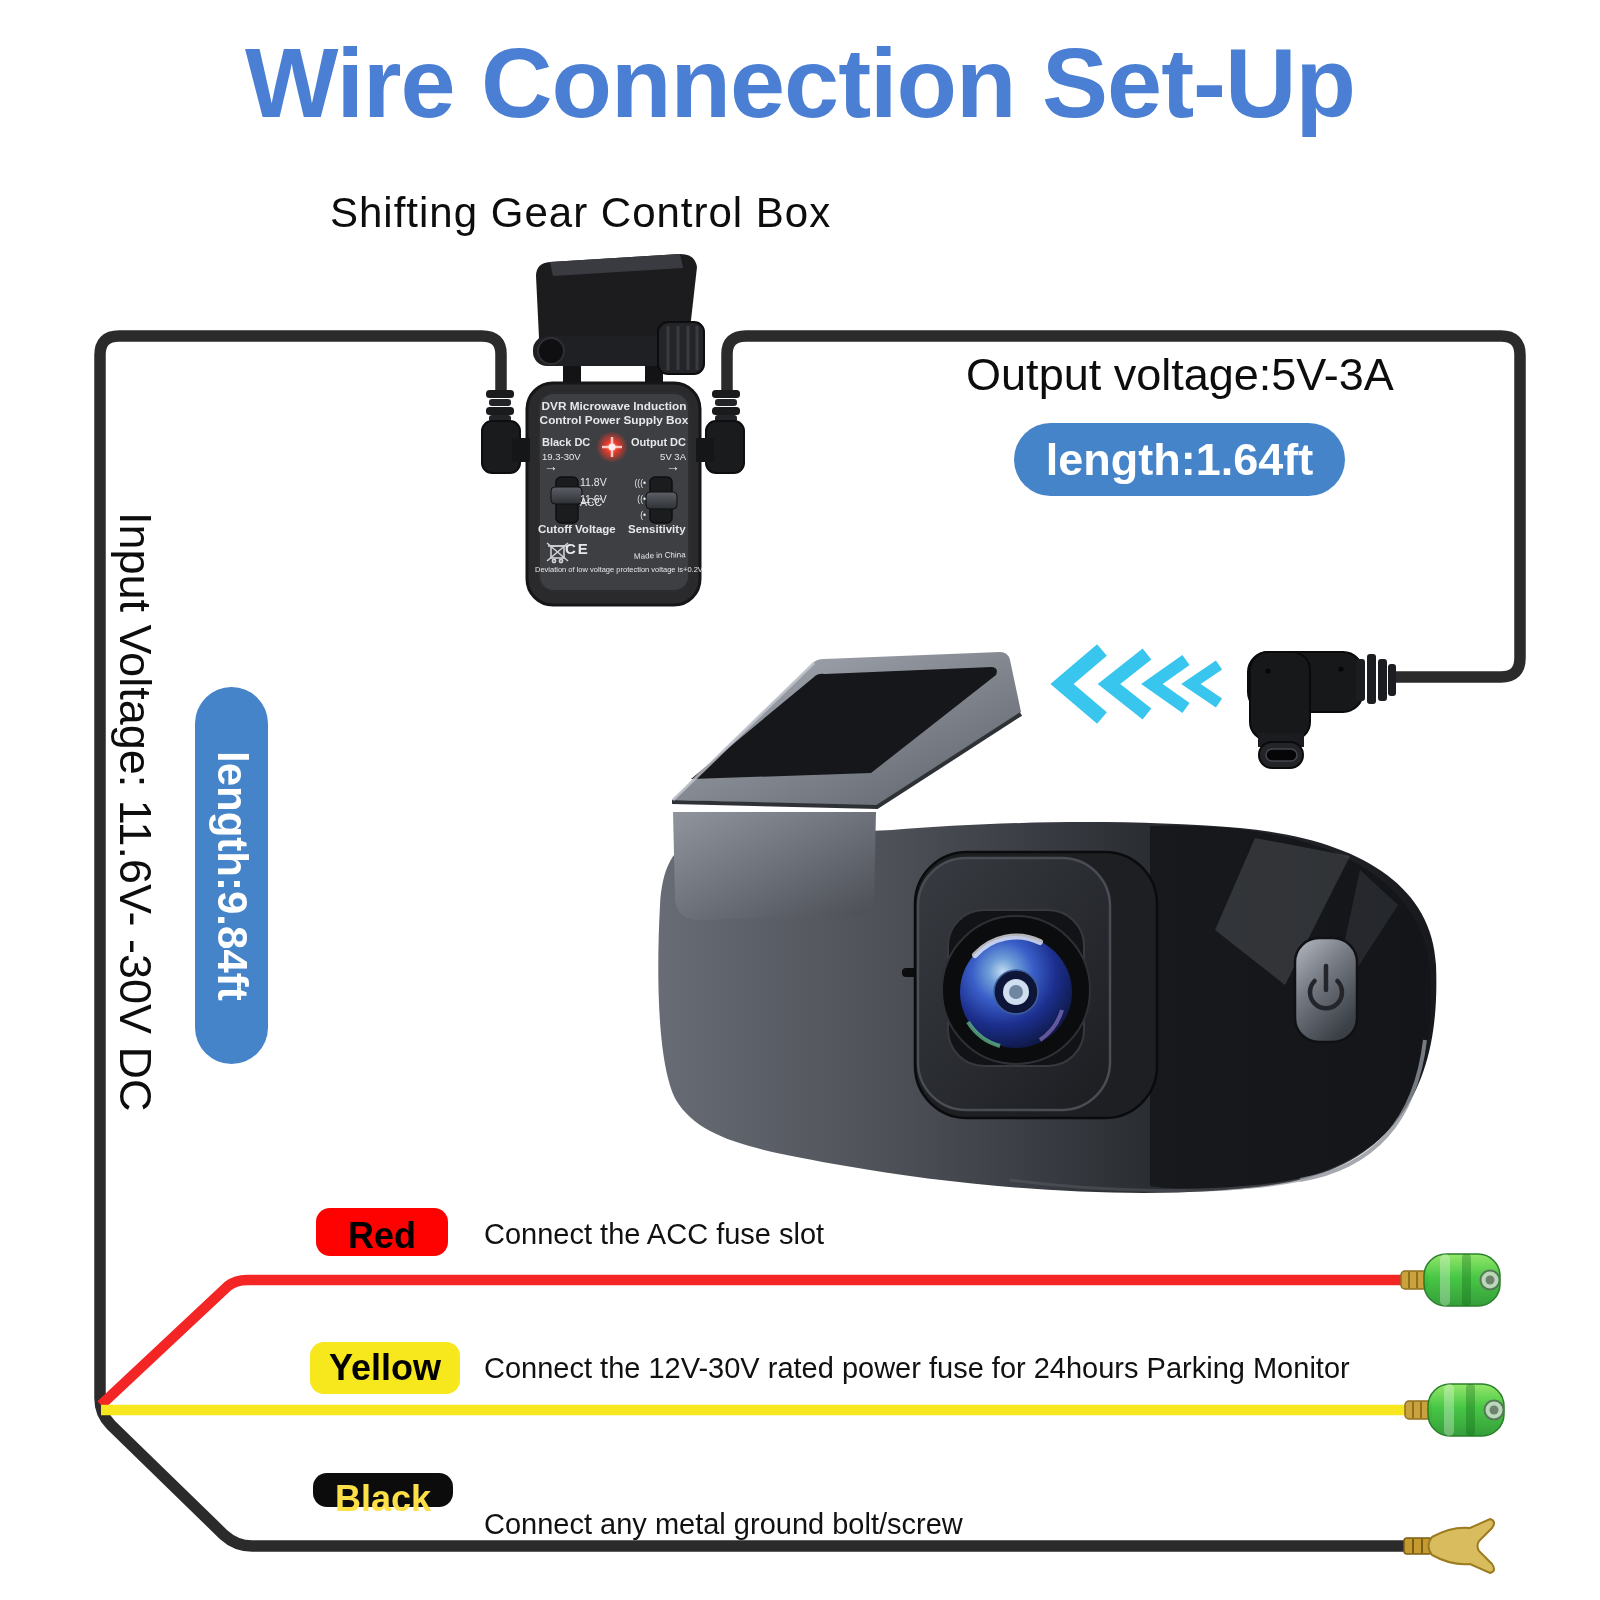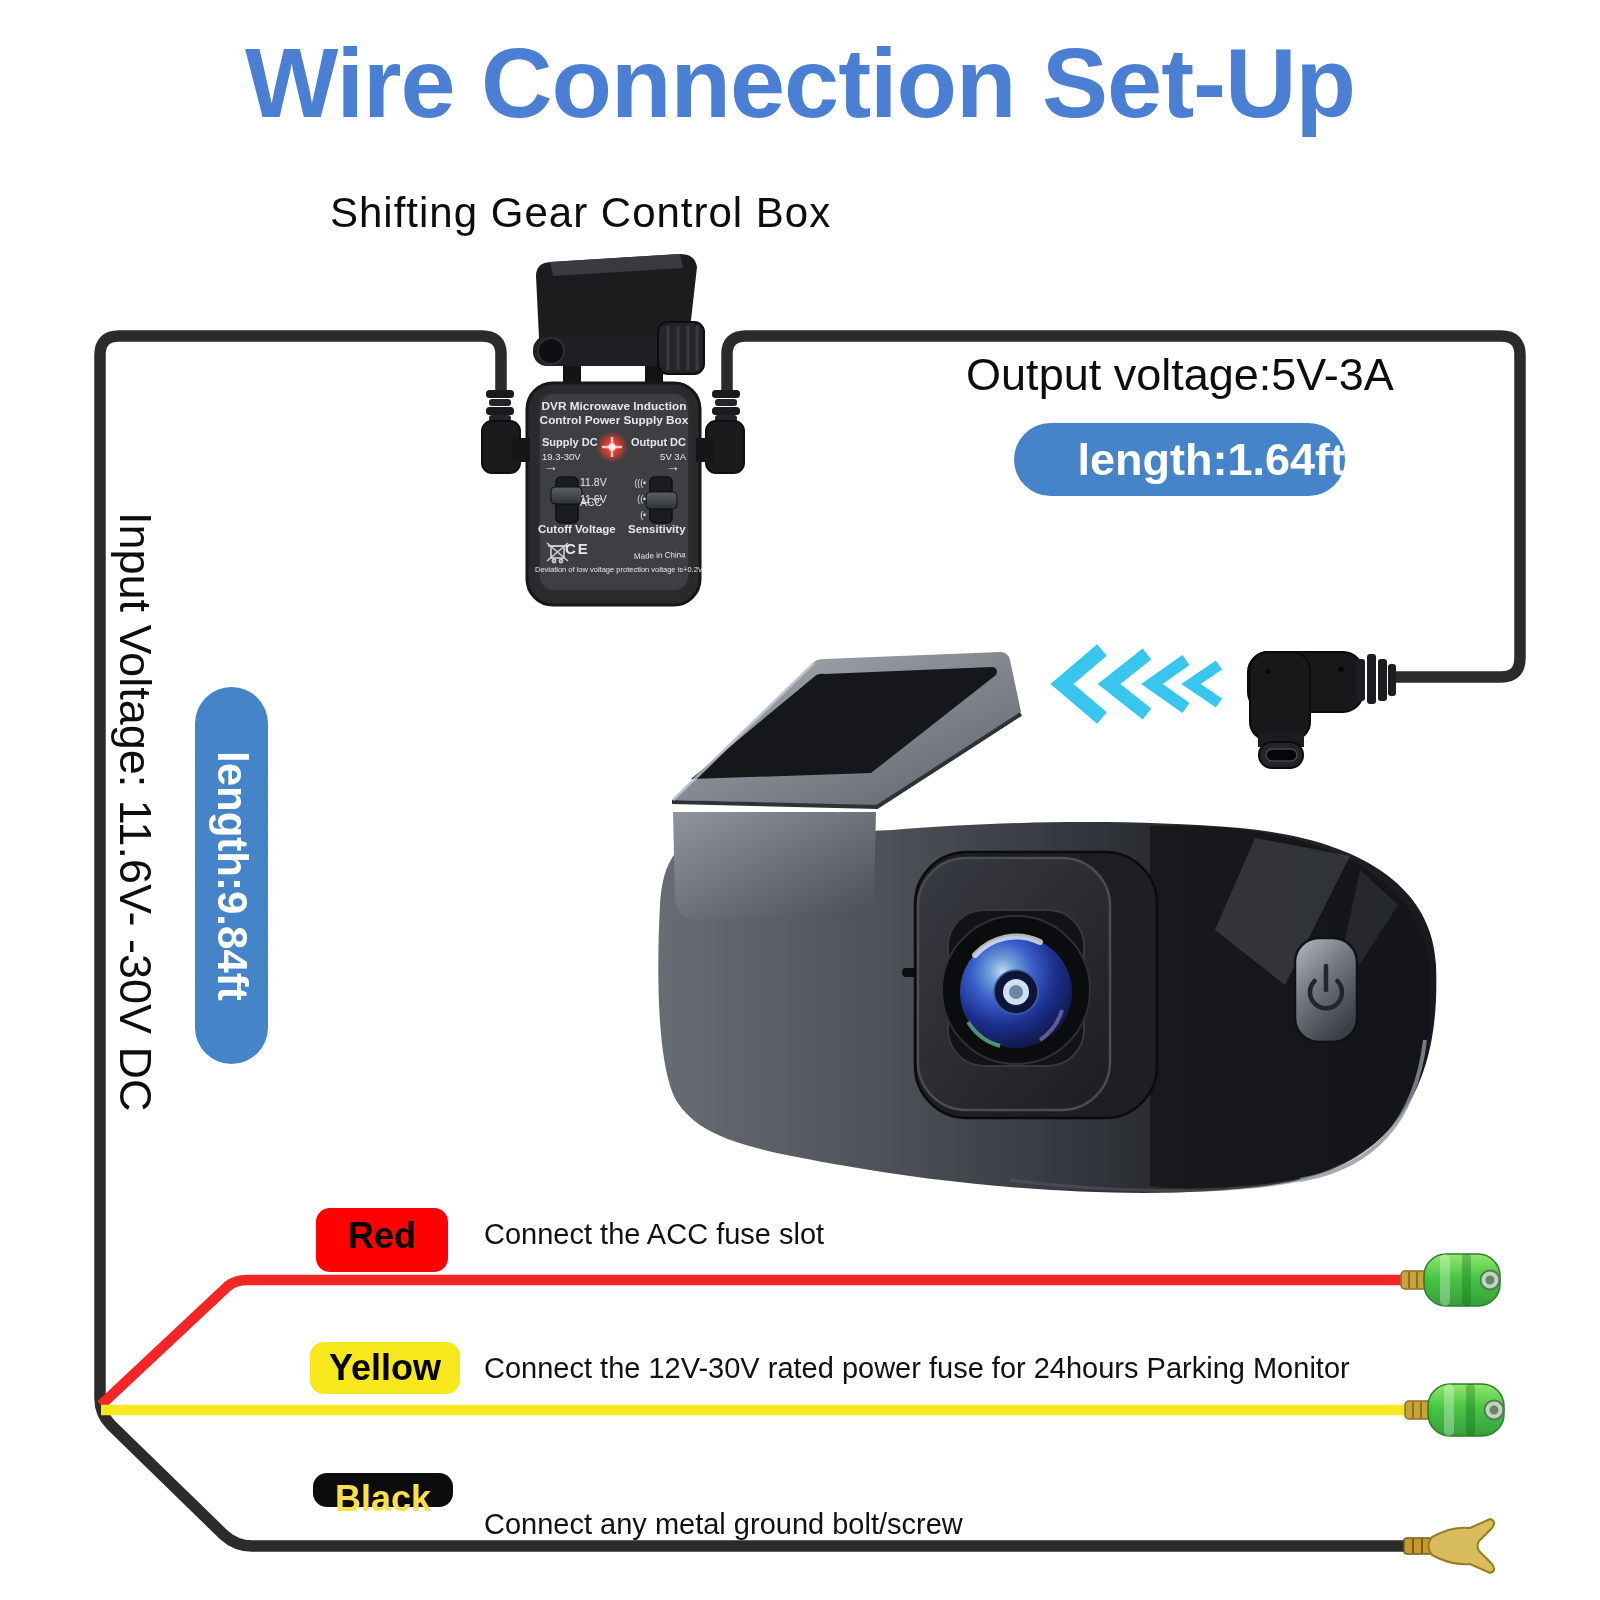--- a/index.html
+++ b/index.html
@@ -8,21 +8,21 @@
   #art{position:absolute;left:0;top:0;width:1600px;height:1600px;}
   .ov{position:absolute;white-space:nowrap;color:#141414;}
   .center{text-align:center;}
   .right{text-align:right;}
   #page-title{left:0;top:26px;width:1600px;text-align:center;font-size:99px;font-weight:800;
               letter-spacing:-1px;color:#4a7fd3;}
   #cb-label{left:330px;top:189px;font-size:42px;font-weight:400;letter-spacing:1px;color:#0d0d0d;}
   #out-volt{left:930px;top:349px;width:500px;font-size:45px;color:#0d0d0d;}
   .pill{background:#4584c9;color:#fff;font-weight:bold;}
   #pill-h{left:1014px;top:423px;width:331px;height:73px;border-radius:37px;font-size:45px;
-          line-height:73px;text-align:right;}
+          line-height:73px;text-align:center;}
   .v-text{writing-mode:vertical-rl;}
   #in-volt{left:109px;top:512px;font-size:45px;color:#0d0d0d;}
   #pill-v{left:195px;top:687px;width:73px;height:377px;border-radius:37px;font-size:42px;
           display:flex;align-items:center;justify-content:center;}
   
   .cbt{color:#e6e7e9;}
   #cb-t1{left:536px;top:399px;width:156px;font-size:11.8px;font-weight:bold;}
   #cb-t2{left:536px;top:413px;width:156px;font-size:11.8px;font-weight:bold;}
   #cb-il{left:542px;top:436px;font-size:11px;font-weight:bold;}
   #cb-iv{left:542px;top:451px;font-size:9.5px;}
@@ -34,21 +34,21 @@
   #cb-opt0{top:476px;text-align:right;} #cb-opt1{top:493px;} #cb-opt2{top:480px;margin-top:16px;}
   #cb-cutoff{left:538px;top:523px;font-size:11.5px;font-weight:bold;}
   .cb-sic{left:612px;width:34px;font-size:8.5px;text-align:right;}
   #cb-sic0{top:478px;} #cb-sic1{top:494px;} #cb-sic2{top:510px;}
   #cb-sens{left:628px;top:523px;font-size:11.5px;font-weight:bold;}
   #cb-ce{left:565px;top:540px;font-size:15px;font-weight:bold;letter-spacing:2px;}
   #cb-made{left:634px;top:551px;font-size:8px;transform:rotate(-2deg);}
   #cb-note{left:535px;top:565px;width:158px;font-size:7.5px;}
   
   .badge{position:absolute;border-radius:14px;text-align:center;font-weight:bold;font-size:36px;}
-  #badge-red{left:316px;top:1208px;width:132px;height:64px;line-height:56px;background:#fe0202;color:#000;}
+  #badge-red{left:316px;top:1208px;width:132px;height:48px;line-height:56px;background:#fe0202;color:#000;}
   #badge-yellow{left:310px;top:1342px;width:150px;height:52px;line-height:52px;background:#f6e81c;color:#000;}
   #badge-black{left:313px;top:1473px;width:140px;height:34px;line-height:52px;background:#0c0c0c;color:#fde047;}
   .desc{font-size:29px;color:#111;}
   #desc-red{left:484px;top:1218px;}
   #desc-yellow{left:484px;top:1352px;}
   #desc-black{left:484px;top:1483px;margin-top:25px;}
 </style>
 </head>
 <body>
 
@@ -286,21 +286,21 @@
 <div class="ov center" id="out-volt">Output voltage:5V-3A</div>
 <div class="ov pill" id="pill-h">length:1.64ft</div>
 
 <div class="ov v-text" id="in-volt">Input Voltage: 11.6V- -30V DC</div>
 <div class="ov pill" id="pill-v">
       <span class="v-text">length:9.84ft</span>
     </div>
 
 <div class="ov cbt center" id="cb-t1">DVR Microwave Induction</div>
 <div class="ov cbt center" id="cb-t2">Control Power Supply Box</div>
-<div class="ov cbt" id="cb-il">Supply DC</div>
+<div class="ov cbt" id="cb-il">Black DC</div>
 <div class="ov cbt" id="cb-iv">19.3-30V</div>
 <div class="ov cbt" id="cb-al">→</div>
 <div class="ov cbt right" id="cb-ol">Output DC</div>
 <div class="ov cbt right" id="cb-ov">5V 3A</div>
 <div class="ov cbt" id="cb-ar">→</div>
 <div class="ov cbt cb-opt" id="cb-opt0">11.8V</div>
 <div class="ov cbt cb-opt" id="cb-opt1">11.6V</div>
 <div class="ov cbt cb-opt" id="cb-opt2">ACC</div>
 <div class="ov cbt" id="cb-cutoff">Cutoff Voltage</div>
 <div class="ov cbt cb-sic" id="cb-sic0">(((•</div>

